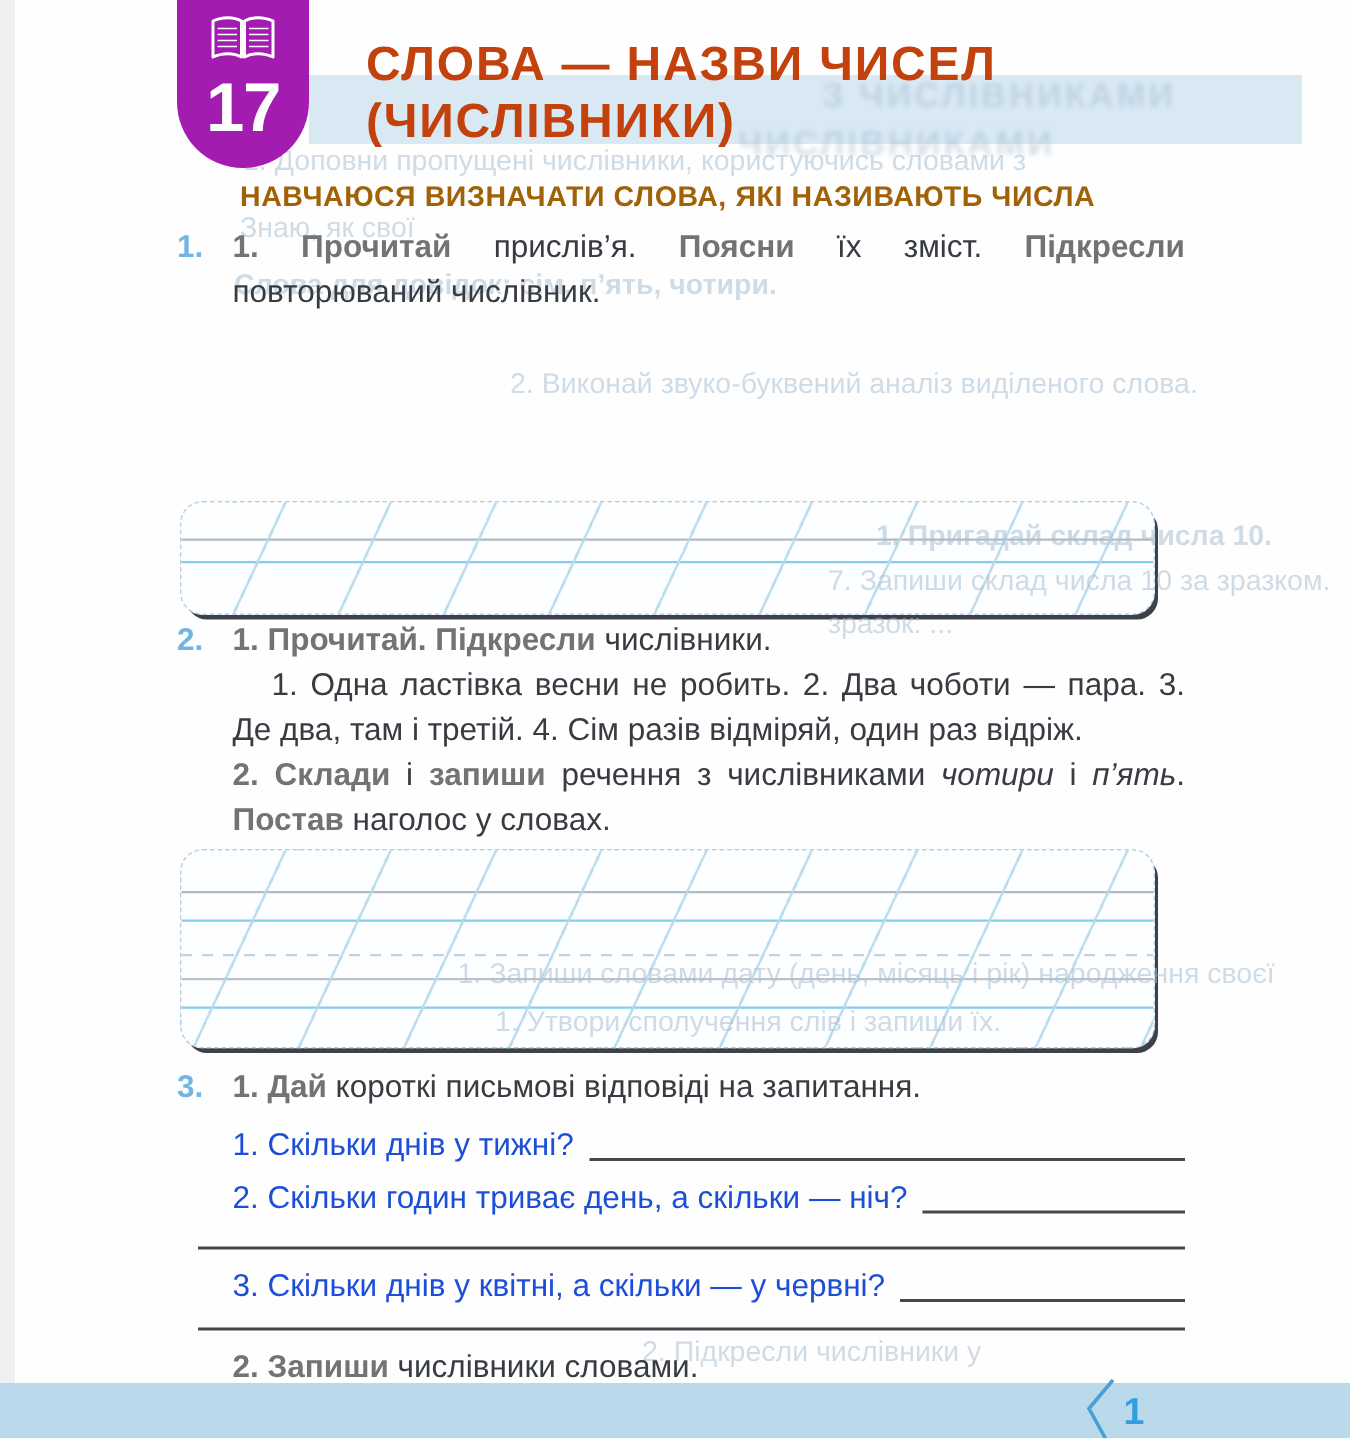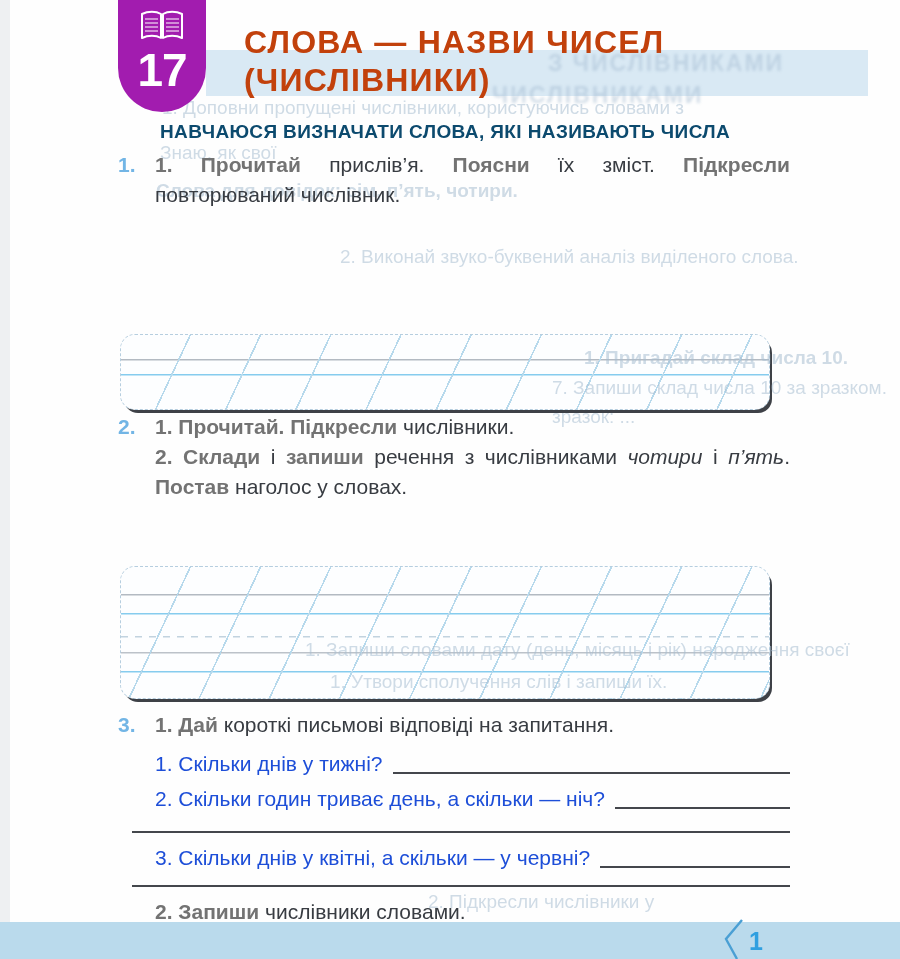--- a/index.html
+++ b/index.html
@@ -8,21 +8,21 @@
   .edge-left{position:absolute;left:0;top:0;width:10px;height:100%;background:#eef0f2;}
 
   
   .band{position:absolute;left:206px;right:32px;top:50px;height:46px;background:#d9e9f4;z-index:0;}
   .badge{position:absolute;left:118px;top:0;width:88px;height:112px;background:#a21caf;
          border-radius:0 0 44px 44px;display:flex;flex-direction:column;align-items:center;
          padding-top:10px;box-sizing:border-box;z-index:5;}
   .badge-num{color:#ffffff;font-size:46px;font-weight:700;letter-spacing:-1px;line-height:46px;margin-top:1px;}
   .title{position:absolute;left:244px;top:23px;font-size:32px;line-height:38px;font-weight:700;
          color:#c2410c;letter-spacing:1.2px;z-index:1;}
-  .subtitle{position:absolute;left:160px;top:121px;font-size:19px;font-weight:700;color:#0c4a6e;
+  .subtitle{position:absolute;left:160px;top:121px;font-size:19px;font-weight:700;color:#a16207;
             letter-spacing:.4px;z-index:3;}
 
   
   .ex{position:absolute;left:118px;width:672px;display:flex;align-items:flex-start;z-index:3;}
   .ex1{top:150px}.ex2{top:412px}.ex3{top:710px}
   .exnum{flex:0 0 37px;width:37px;font-size:21px;line-height:30px;font-weight:700;color:#72b5e5;}
   .exbody{flex:1;min-width:0;}
   .para{margin:0;font-size:21px;line-height:30px;color:#383c42;text-align:justify;}
   .b{font-weight:700;color:#737373;}
   .i{font-style:italic;}
@@ -126,20 +126,21 @@
       <p class="para"><span class="b">1. Прочитай</span><span> прислів’я. </span><span class="b">Поясни</span><span> їх зміст. </span><span class="b">Підкресли</span><span> повторюваний числівник.</span></p>
     </div>
   </div>
 
   <div class="wb wb1"></div>
 
   <div class="ex ex2">
     <div class="exnum">2.</div>
     <div class="exbody">
       <p class="para"><span class="b">1. Прочитай. Підкресли</span><span> числівники.</span></p>
+      <p class="para ind">1. Одна ластівка весни не робить. 2. Два чоботи — пара. 3. Де два, там і третій. 4. Сім разів відміряй, один раз відріж.</p>
       <p class="para"><span class="b">2. Склади</span><span> і </span><span class="b">запиши</span><span> речення з числівниками </span><span class="i">чотири</span><span> і </span><span class="i">п’ять</span><span>. </span><span class="b">Постав</span><span> наголос у словах.</span></p>
     </div>
   </div>
 
   <div class="wb wb2"></div>
 
   <div class="ex ex3">
     <div class="exnum">3.</div>
     <div class="exbody">
       <p class="para"><span class="b">1. Дай</span><span> короткі письмові відповіді на запитання.</span></p>

